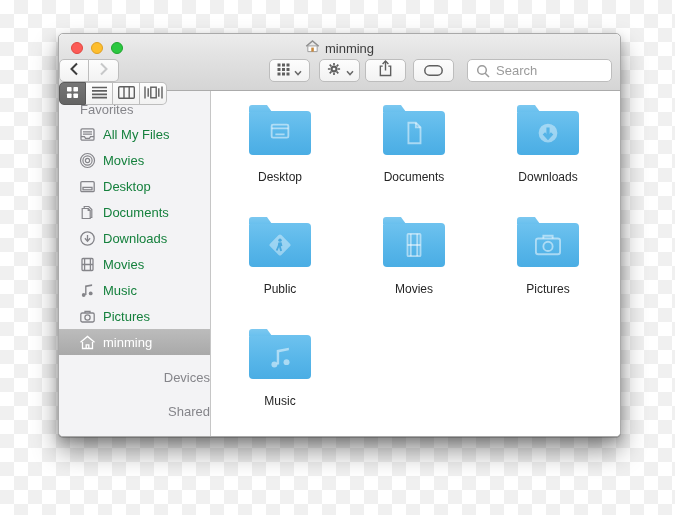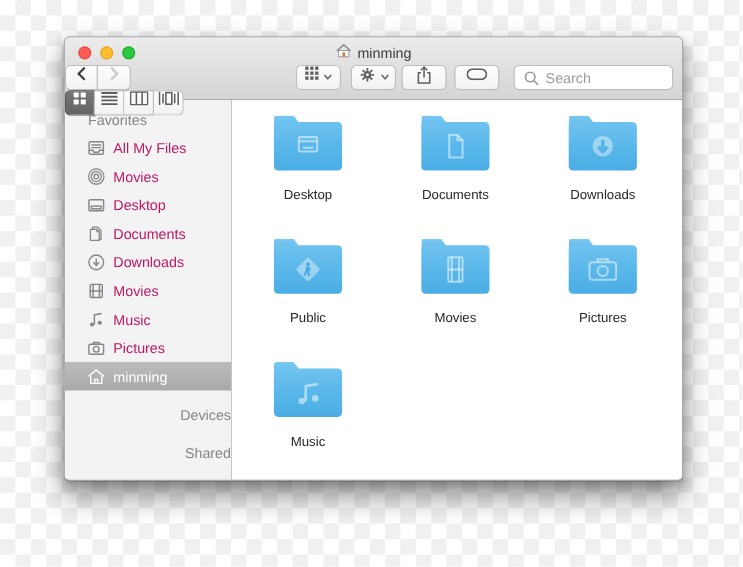--- a/index.html
+++ b/index.html
@@ -32,21 +32,21 @@
   .light.red{background:#fc5b57;border:1px solid #e14740;}
   .light.yellow{background:#fdbe2e;border:1px solid #dfa023;}
   .light.green{background:#2bc840;border:1px solid #1fa42e;}
   .titlebar{position:absolute;left:0;right:0;top:5px;height:18px;display:flex;align-items:center;justify-content:center;gap:5px;}
   .title-text{font-size:13px;color:#3d3d3d;}
   
   .toolbar{position:absolute;left:0;top:25px;height:24px;width:100%;}
   .tb{position:absolute;top:0;height:23px;box-sizing:border-box;
       background:linear-gradient(180deg,#fdfdfd,#f2f2f2);
       border:1px solid #bdbdbd;border-radius:5px;
-      display:flex;justify-content:center;}
+      display:flex;align-items:center;justify-content:center;}
   .seg{border-radius:0;border-left-width:0;}
   .seg.first{border-radius:5px 0 0 5px;border-left-width:1px;}
   .seg.last{border-radius:0 5px 5px 0;}
   .seg.sel{background:linear-gradient(180deg,#767676,#646464);border-color:#5a5a5a;}
   .nav-group{left:4px;display:flex;}
   .view-group{left:91px;display:flex;}
   .nav-btn{width:30px;}
   .view-btn{width:27px;}
   .drop-btn{width:41px;gap:4px;}
   .plain-btn{width:41px;}
@@ -55,21 +55,21 @@
   .search-field input::placeholder{color:#9b9b9b;}
   .mag{position:absolute;left:26px;top:4px;}
   .search-field .mag{left:8px;}
   
   .winbody{flex:1;display:flex;min-height:0;}
   .sidebar{width:152px;flex:0 0 152px;background:#f3f3f5;border-right:1px solid #c6c6c6;padding-top:8px;box-sizing:border-box;}
   .sb-header{font-size:13px;font-weight:normal;color:#85858a;padding:3px 0 4px 21px;}
   .sb-header.spaced{margin-top:12px;text-align:right;}
   .sb-item{height:26px;display:flex;align-items:center;gap:7px;padding-left:19px;cursor:default;}
   .sb-ic{width:18px;height:18px;display:flex;align-items:center;justify-content:center;flex:0 0 18px;}
-  .sb-label{font-size:13px;color:#be185d;white-space:nowrap;}
+  .sb-label{font-size:13px;color:#15803d;white-space:nowrap;}
   .sb-item.selected{background:linear-gradient(180deg,#bcbcbc,#a9a9a9);}
   .sb-item.selected .sb-label{color:#fff;}
   
   .content{flex:1;background:#fff;padding:12px 0 0 2px;box-sizing:border-box;
            display:grid;grid-template-columns:repeat(3,134px);grid-auto-rows:112px;}
   .tile{display:flex;flex-direction:column;align-items:center;}
   .folder{position:relative;width:62px;height:44px;margin-top:8px;border-radius:2px 4px 4px 4px;
           background:linear-gradient(180deg,#6ec2ef 0%,#58b6e9 55%,#4aade4 100%);}
   .folder::before{content:"";position:absolute;top:-6px;left:0;width:23px;height:7px;
           background:linear-gradient(180deg,#7cc8f0,#69c0ee);

